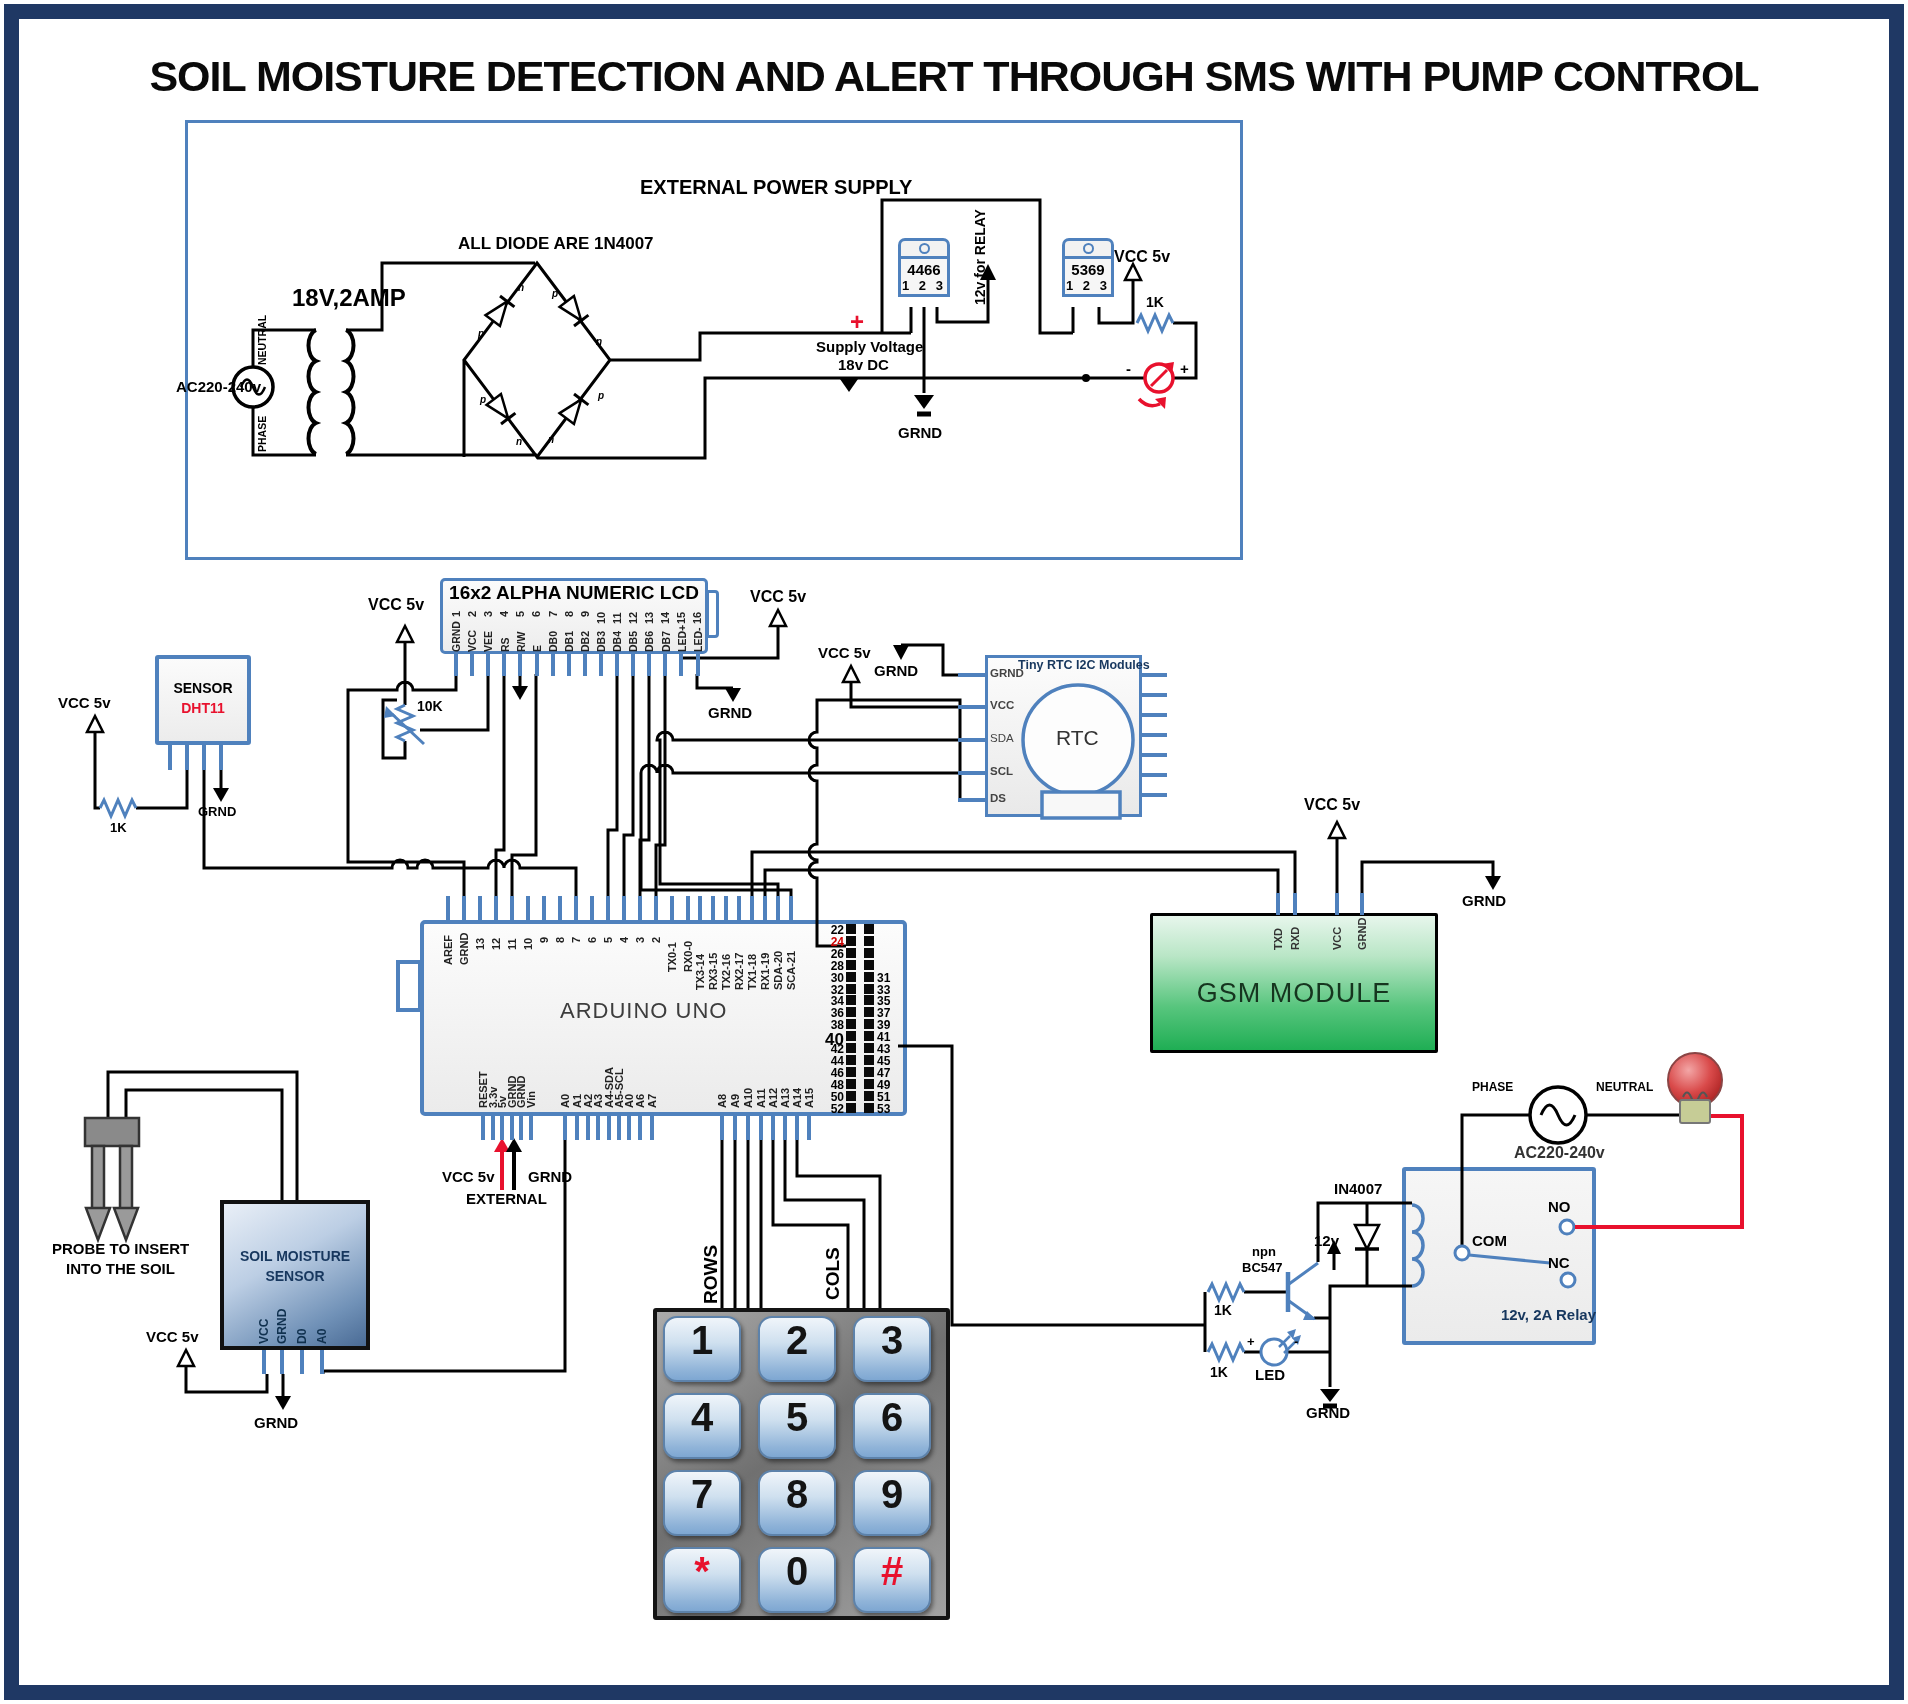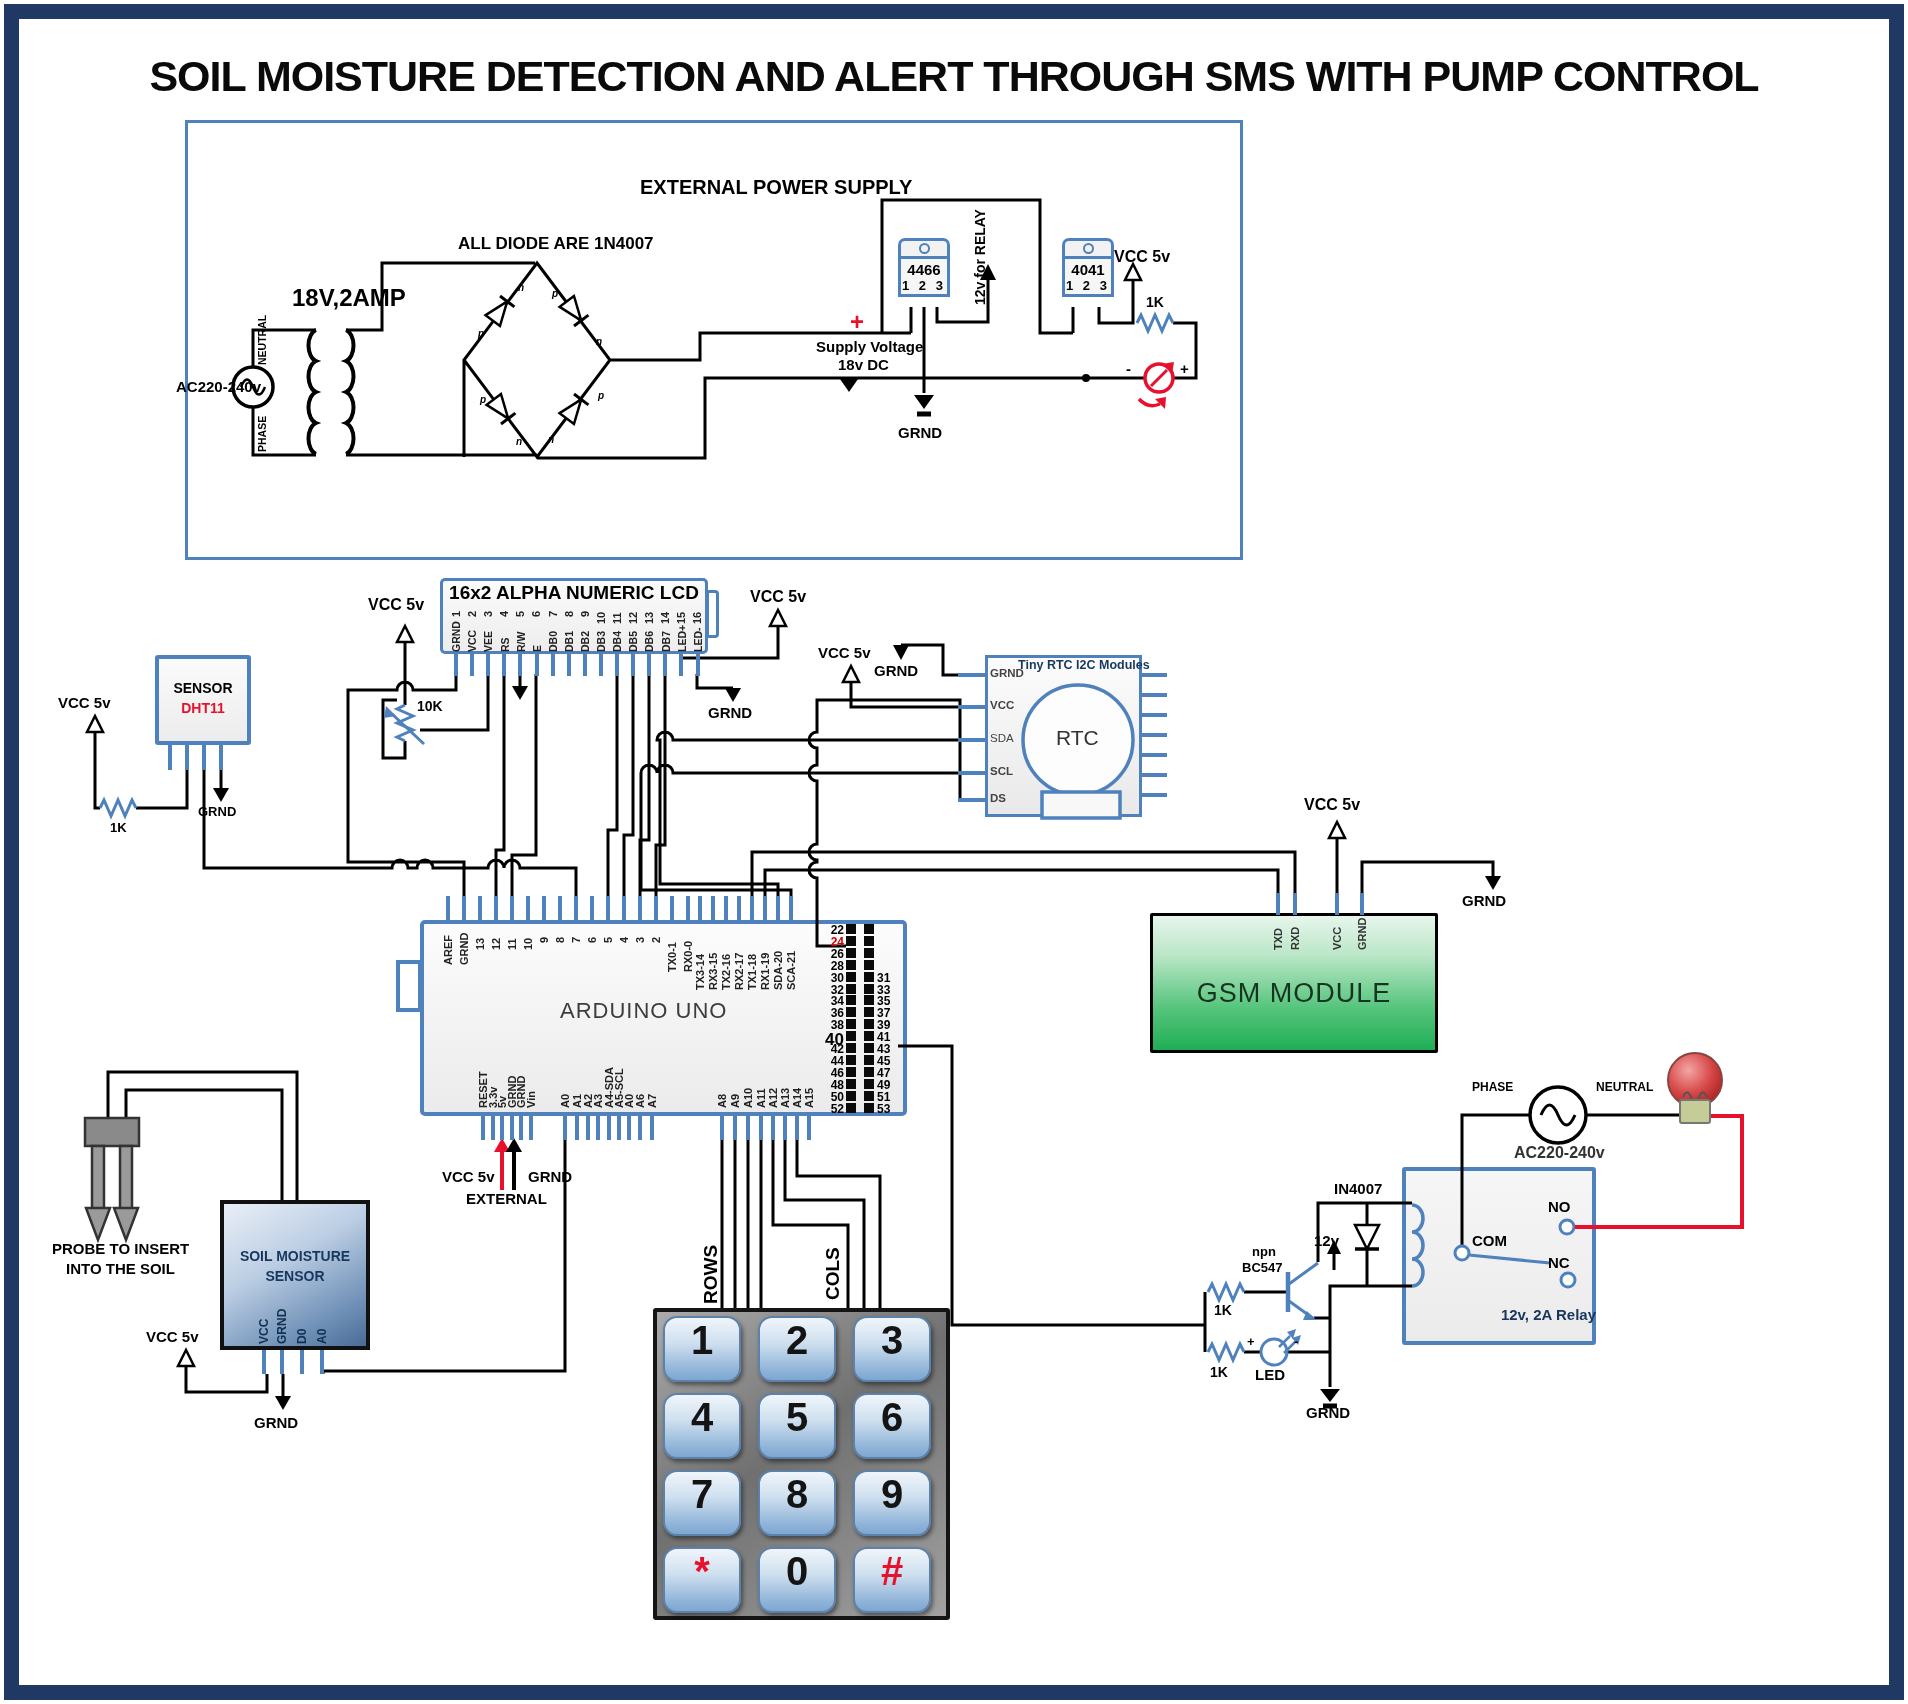--- a/index.html
+++ b/index.html
@@ -229,21 +229,21 @@
     <div class="reg-body">
         <div class="reg-name">4466</div>
     <div class="reg-pinrow">1 2 3</div>
       </div>
   </div>
   <div class="reg" style="left:1062px;top:238px">
     <div class="reg-tab">
         <div class="reg-hole"></div>
       </div>
     <div class="reg-body">
-        <div class="reg-name">4041</div>
+        <div class="reg-name">5369</div>
     <div class="reg-pinrow">1 2 3</div>
       </div>
   </div>
 
   <div class="lbl" style="left:440px;width:268px;top:582px;text-align:center;font-size:19px">16x2 ALPHA NUMERIC LCD</div>
   <div id="lcd-pins"></div>
   <div class="lbl" style="left:368px;top:596px;font-size:16px">VCC 5v</div>
   <div class="lbl" style="left:417px;top:698px;font-size:14px">10K</div>
   <div class="lbl" style="left:750px;top:588px;font-size:16px">VCC 5v</div>
   <div class="lbl" style="left:708px;top:704px;font-size:15px">GRND</div>

